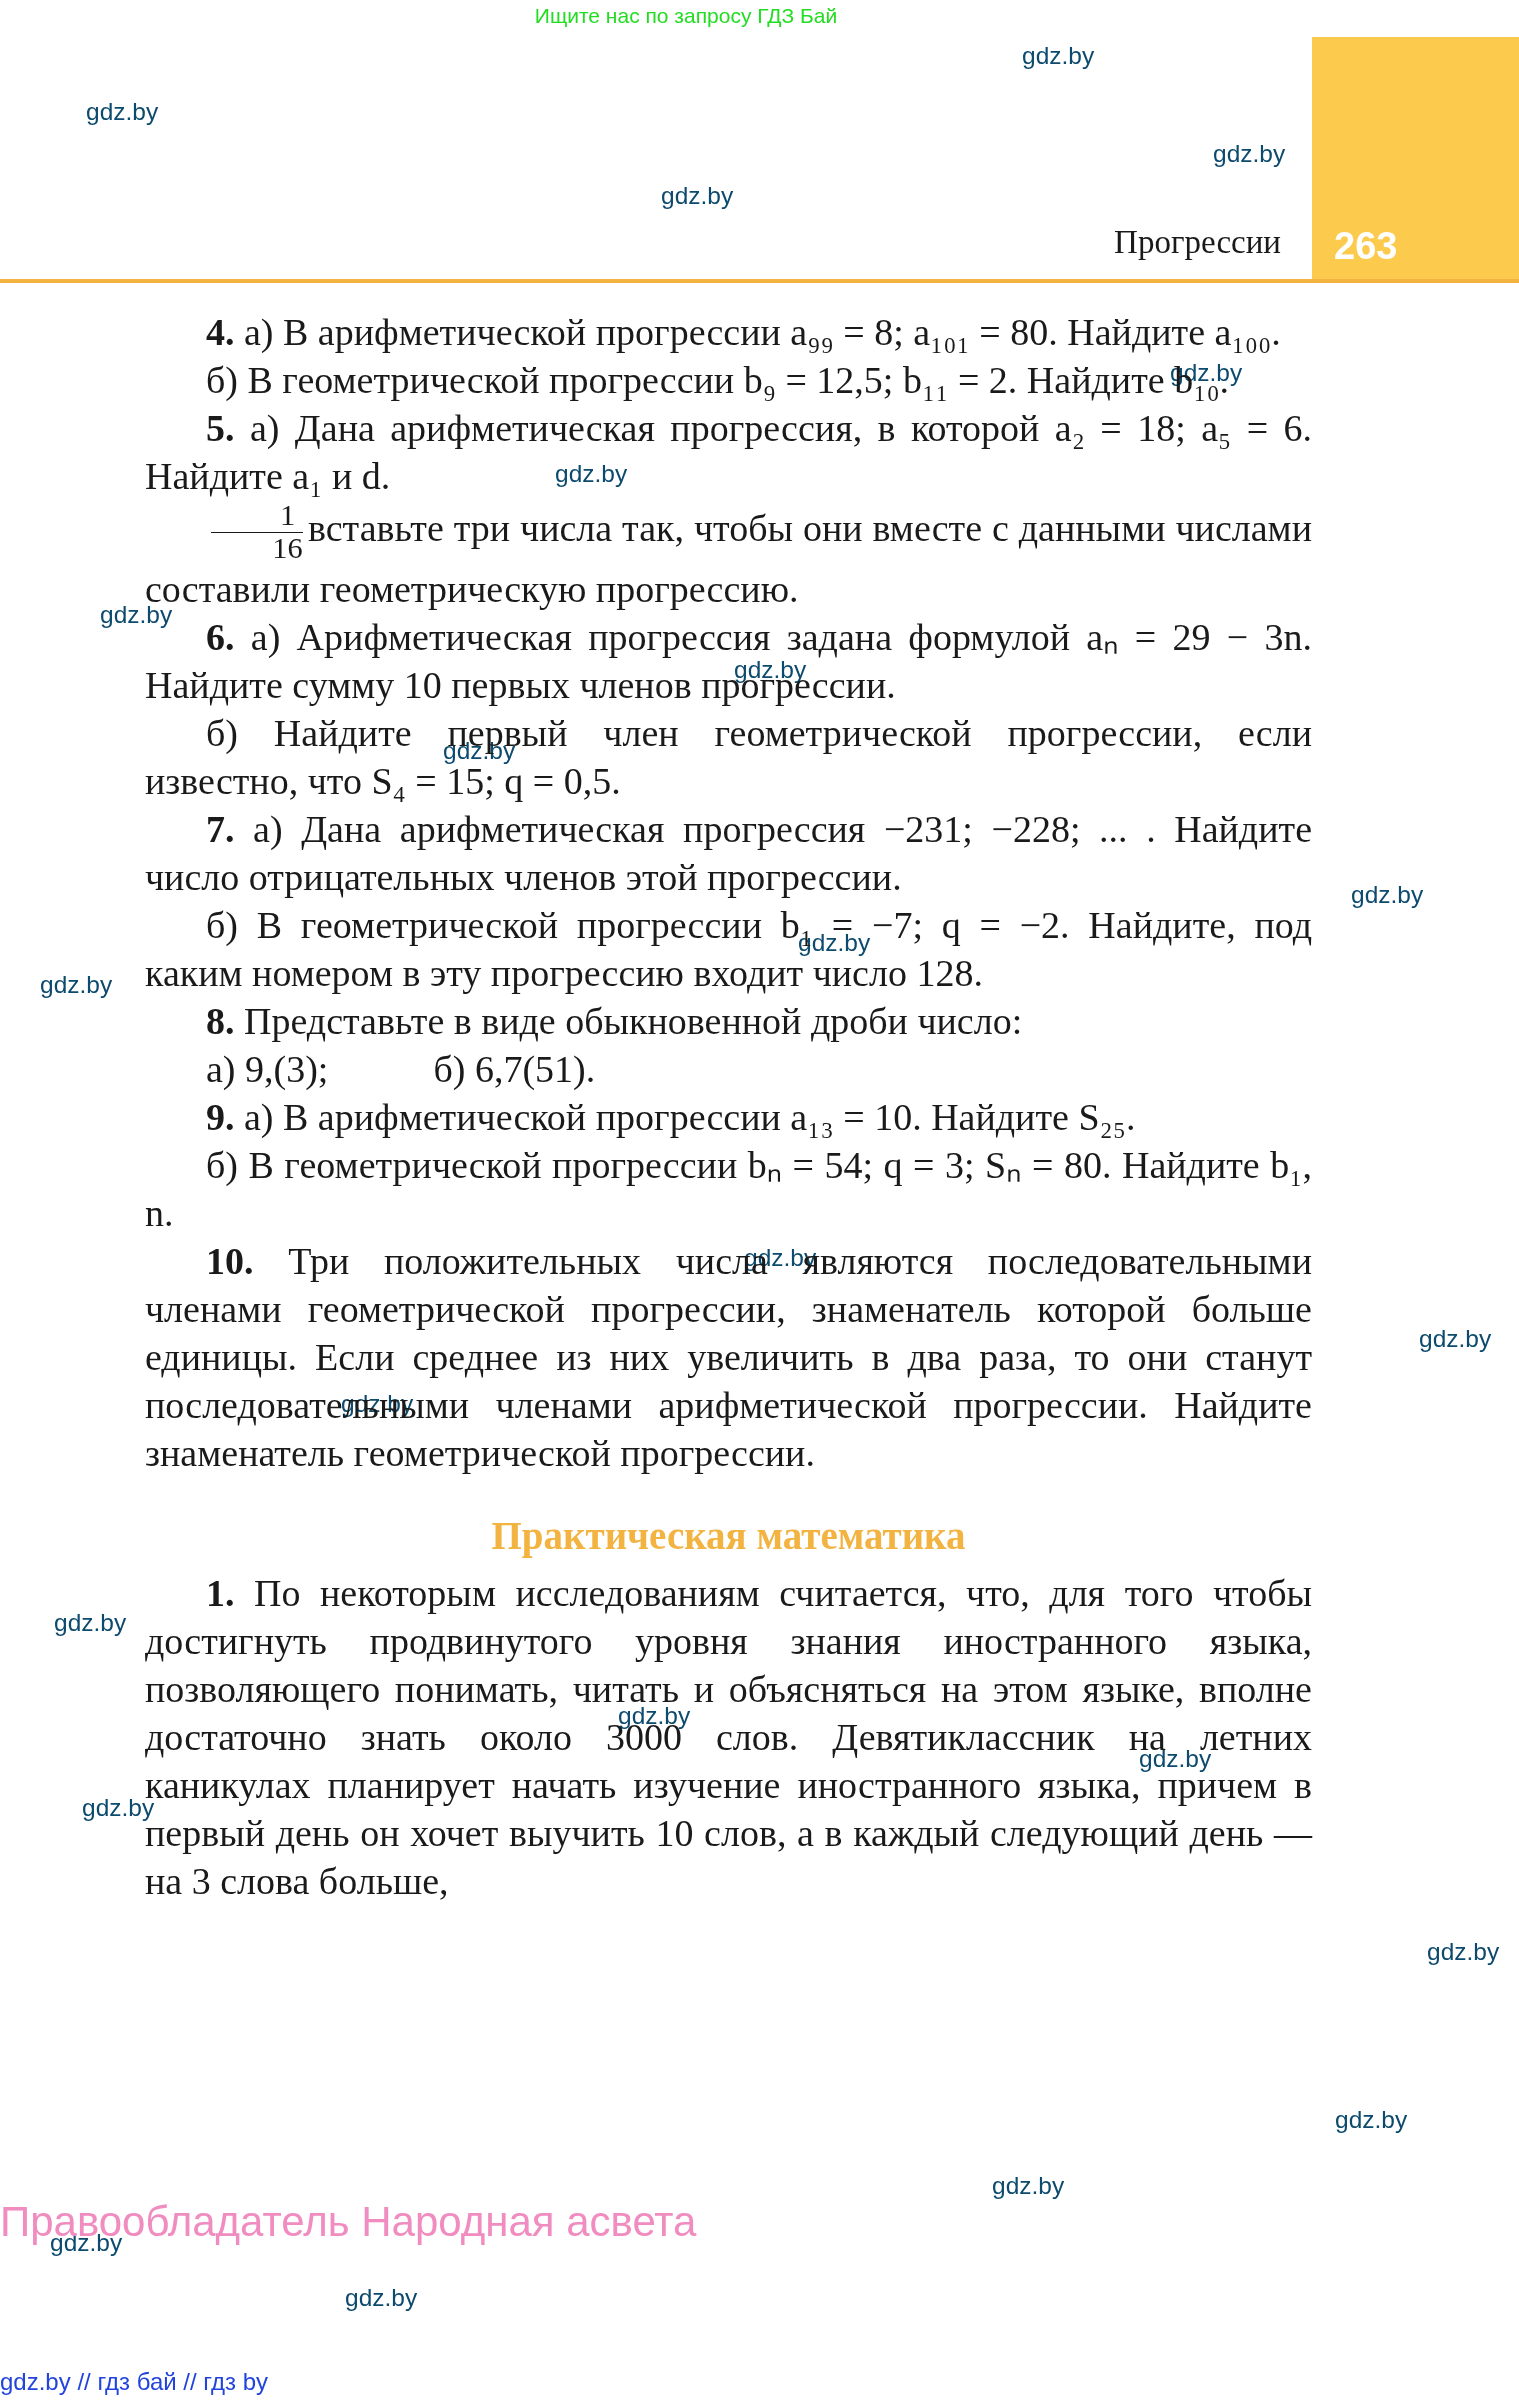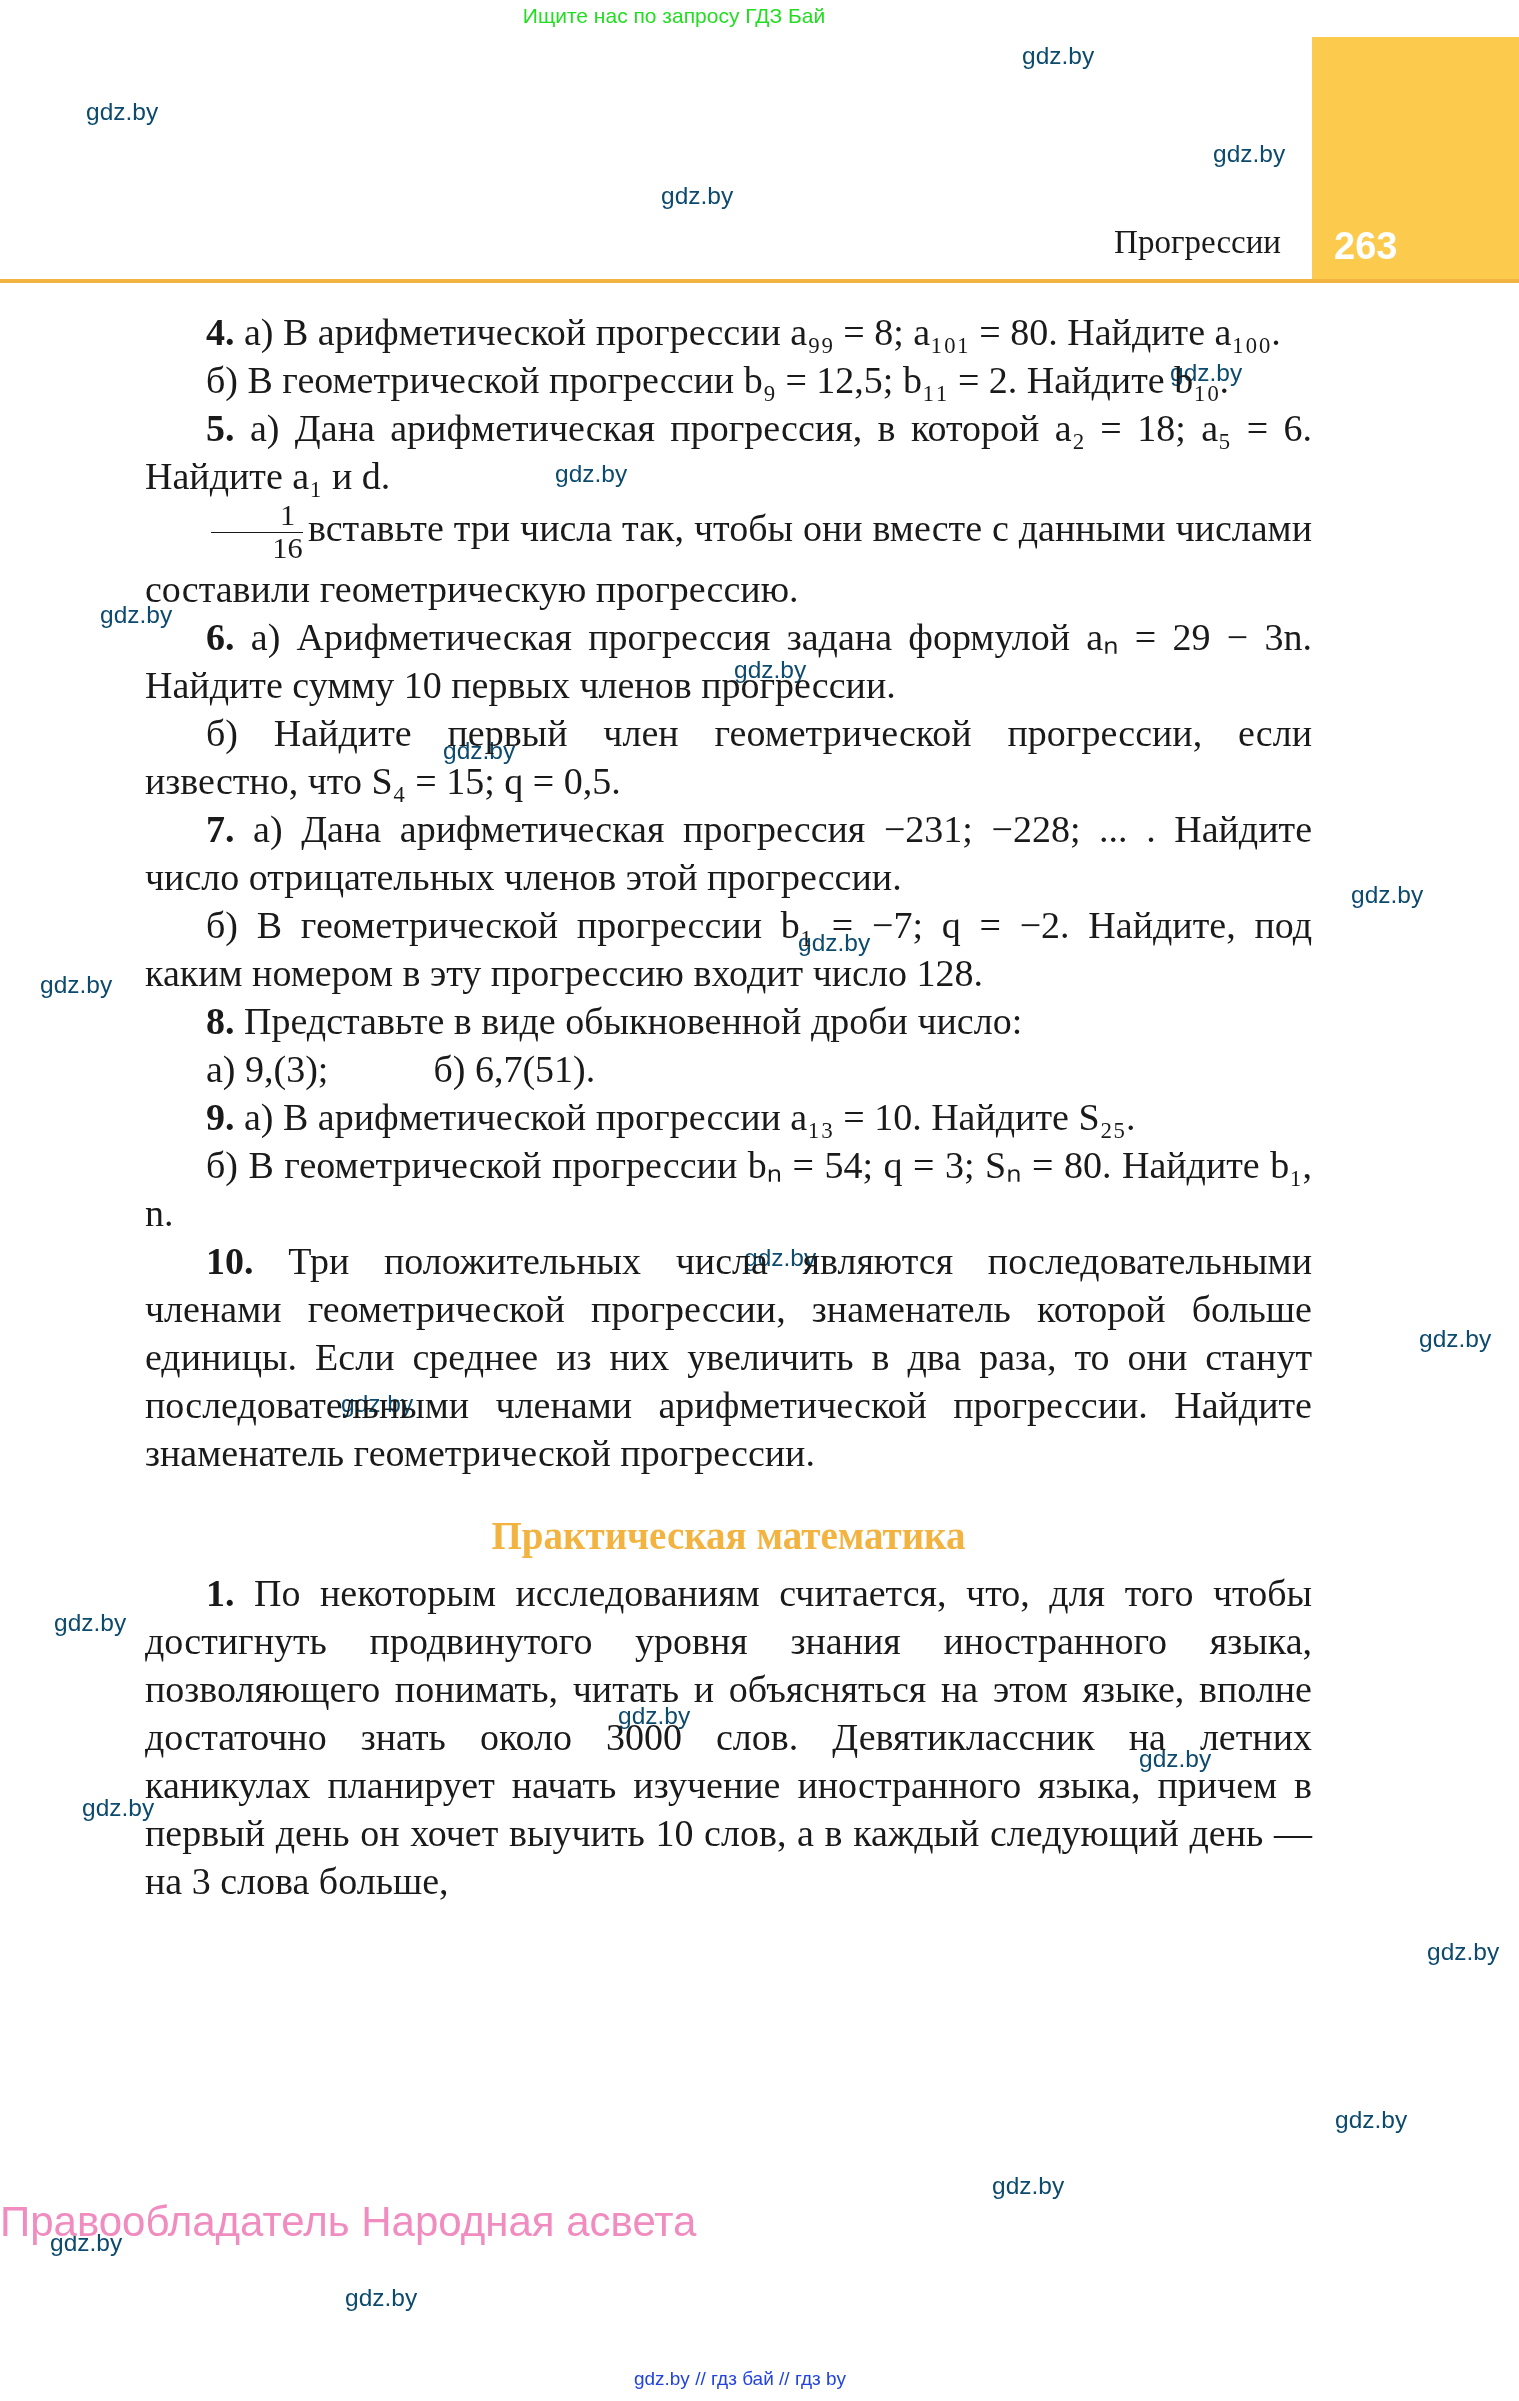--- a/index.html
+++ b/index.html
@@ -1,32 +1,32 @@
 <!DOCTYPE html>
 <html style="font-size:14px"><head>
 <meta charset="utf-8">
 <style>
   html, body { margin:0; padding:0; }
   body { width:1519px; height:2401px; position:relative; background:#ffffff; overflow:hidden; font-family:"DejaVu Serif", serif; color:#1a1a1a; }
-  .top-banner { position:absolute; top:3.5px; left:0; width:1348px; text-align:center; font-family:"Liberation Sans", sans-serif; font-size:21px; color:#22dd22; }
+  .top-banner { position:absolute; top:3.5px; left:12px; width:1348px; text-align:center; font-family:"Liberation Sans", sans-serif; font-size:21px; color:#22dd22; }
   .page-tab { position:absolute; left:1312px; top:37px; width:207px; height:245px; background:#fccb4e; }
   .page-num { position:absolute; left:1334px; top:225px; font-family:"Liberation Sans", sans-serif; font-weight:bold; font-size:38px; color:#ffffff; }
   .running-head { position:absolute; right:238px; top:224px; font-family:"Liberation Serif", serif; font-size:33px; color:#1a1a1a; }
   .rule { position:absolute; left:0; top:279px; width:1519px; height:4.4px; background:#f2b340; }
   .wm { position:absolute; font-family:"Liberation Sans", sans-serif; font-size:24.5px; color:#0c4a6e; white-space:nowrap; }
   .content { position:absolute; left:145px; top:308px; width:1167px; font-family:"Liberation Serif", serif; font-size:38px; line-height:48px; text-align:justify; }
   .content p { margin:0; text-indent:61px; }
   .b { font-weight:bold; }
   .frac { display:inline-block; vertical-align:middle; text-align:center; font-size:0.8em; line-height:1.05em; margin:0 5.3px; }
   .frac span { display:block; }
   .frac .num { border-bottom:1.8px solid #1a1a1a; padding:0 3.5px; }
   .section-title { text-align:center; text-indent:0 !important; color:#f2b340; font-weight:bold; font-size:39px; margin:35px 0 8.8px 0 !important; }
   .gap { display:inline-block; width:105px; }
   .copyright { position:absolute; left:0; width:1519px; top:2198px; text-align:left; font-family:"Liberation Sans", sans-serif; font-size:42px; color:#f08cbf; }
-  .footer { position:absolute; left:0; width:1480px; top:2368px; text-align:center; font-family:"Liberation Sans", sans-serif; font-size:19px; color:#2244dd; }
+  .footer { position:absolute; left:0; width:1480px; top:2368px; font-family:"Liberation Sans", sans-serif; font-size:24px; color:#2244dd; }
 </style>
 </head>
 <body>
 
 <div class="top-banner">Ищите нас по запросу ГДЗ Бай</div>
 
 <div class="page-tab"></div>
 <div class="page-num">263</div>
 <div class="running-head">Прогрессии</div>
 <div class="rule"></div>

